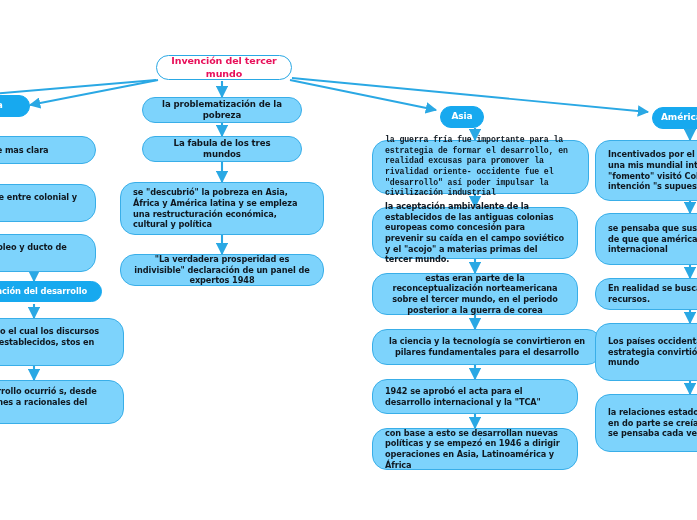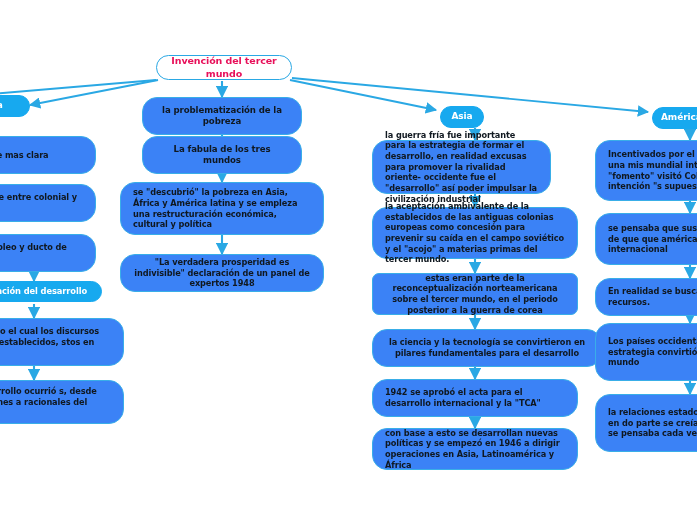--- a/index.html
+++ b/index.html
@@ -69,24 +69,24 @@
   }
   .n-branch .node-label {
     color: #ffffff;
     font-weight: bold;
     font-size: 9px;
     text-align: center;
   }
 
   
   .n-leaf {
-    background: #3b82f6;
+    background: #7dd3fc;
     border: 1.3px solid #39aee8;
     border-radius: 15px;
-    padding: 18px 12px;
+    padding: 12px 12px;
   }
   .n-leaf .node-label {
     color: #101820;
     font-weight: bold;
     font-size: 8.2px;
     text-align: left;
   }
   
   .n-leaf.center {
     justify-content: center;
@@ -188,29 +188,29 @@
   </div>
 
   <div class="node n-leaf center-sm" style="left:120px; top:254px; width:204px; height:32px;">
     <span class="node-label">"La verdadera prosperidad es indivisible" declaración de un panel de expertos 1948</span>
   </div>
 
   <div class="node n-branch" style="left:440px; top:106px; width:44px; height:22px;">
     <span class="node-label">Asia</span>
   </div>
 
-  <div class="node n-leaf" style="left:372px; top:140px; width:179px; height:54px;">
+  <div class="node n-leaf" style="left:372px; top:140px; width:217px; height:54px;font-family:Liberation Mono, monospace;">
     <span class="node-label">la guerra fría fue importante para la estrategia de formar el desarrollo, en realidad excusas para promover la rivalidad oriente- occidente fue el "desarrollo" así poder impulsar la civilización industrial</span>
   </div>
 
   <div class="node n-leaf" style="left:372px; top:207px; width:206px; height:52px;">
     <span class="node-label">la aceptación ambivalente de la establecidos de las antiguas colonias europeas como concesión para prevenir su caída en el campo soviético y el "acojo" a materias primas del tercer mundo.</span>
   </div>
 
-  <div class="node n-leaf center-sm" style="left:372px; top:273px; width:206px; height:42px;border-radius:7px;">
+  <div class="node n-leaf center-sm" style="left:372px; top:273px; width:206px; height:42px;">
     <span class="node-label">estas eran parte de la reconceptualización norteamericana sobre el tercer mundo, en el periodo posterior a la guerra de corea</span>
   </div>
 
   <div class="node n-leaf center-sm" style="left:372px; top:329px; width:230px; height:36px;">
     <span class="node-label">la ciencia y la tecnología se convirtieron en pilares fundamentales para el desarrollo</span>
   </div>
 
   <div class="node n-leaf" style="left:372px; top:379px; width:206px; height:35px;">
     <span class="node-label">1942 se aprobó el acta para el desarrollo internacional y la "TCA"</span>
   </div>

